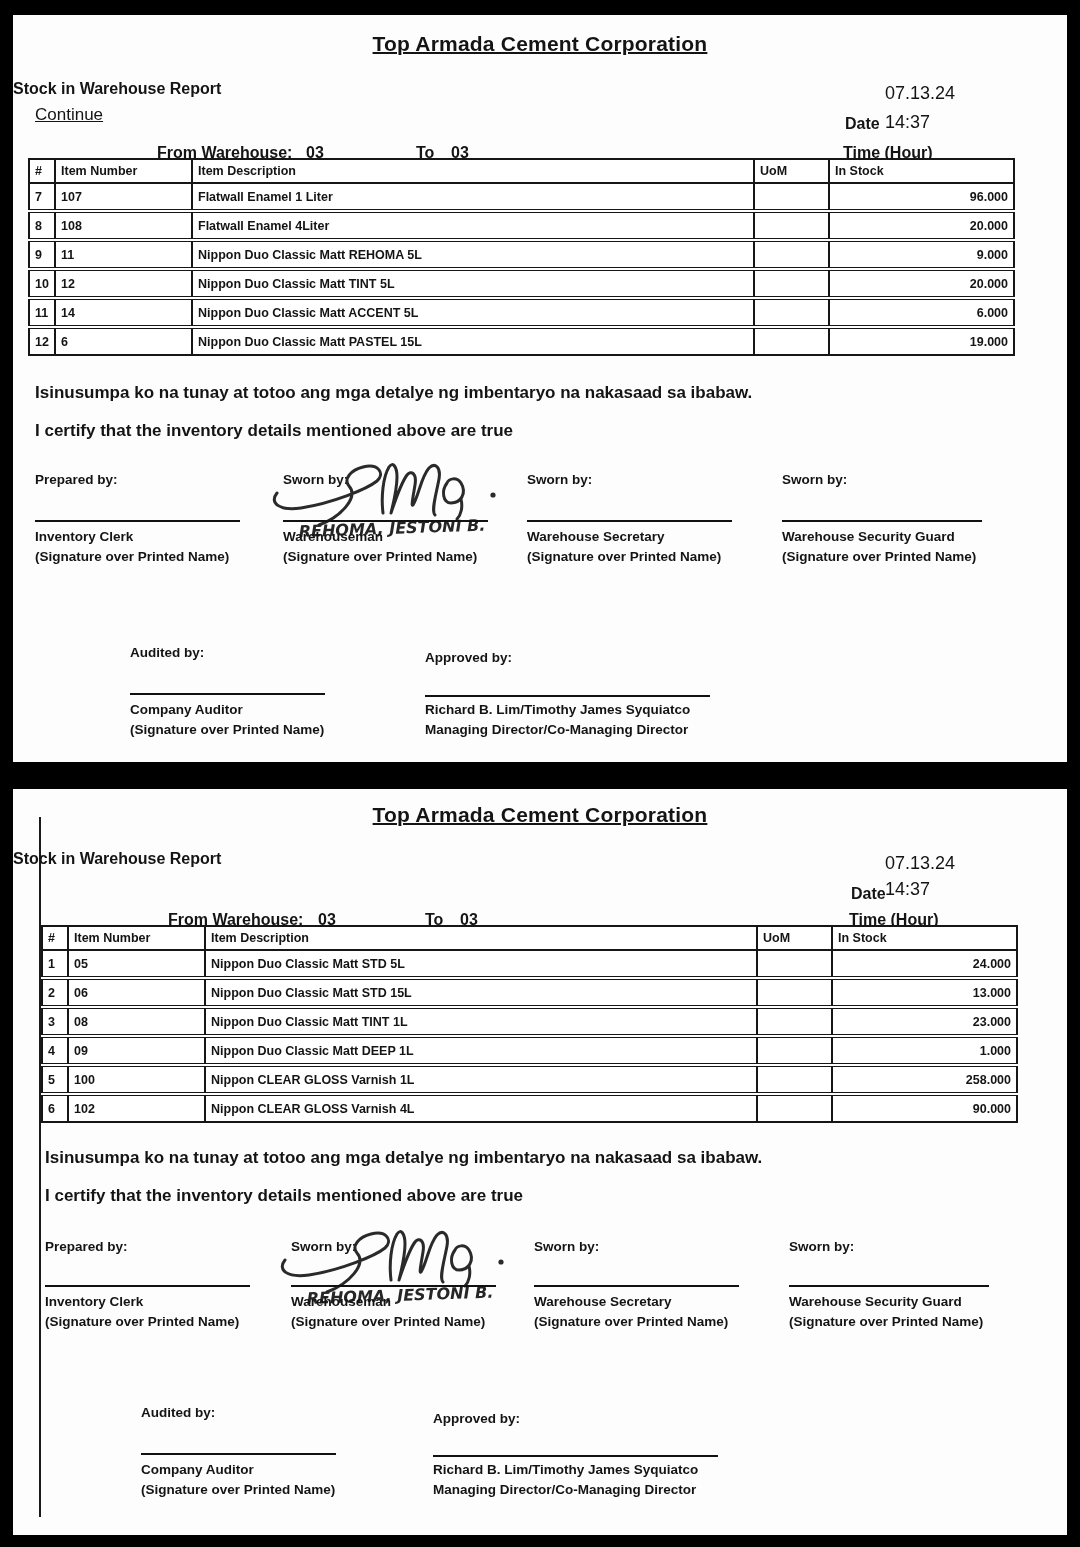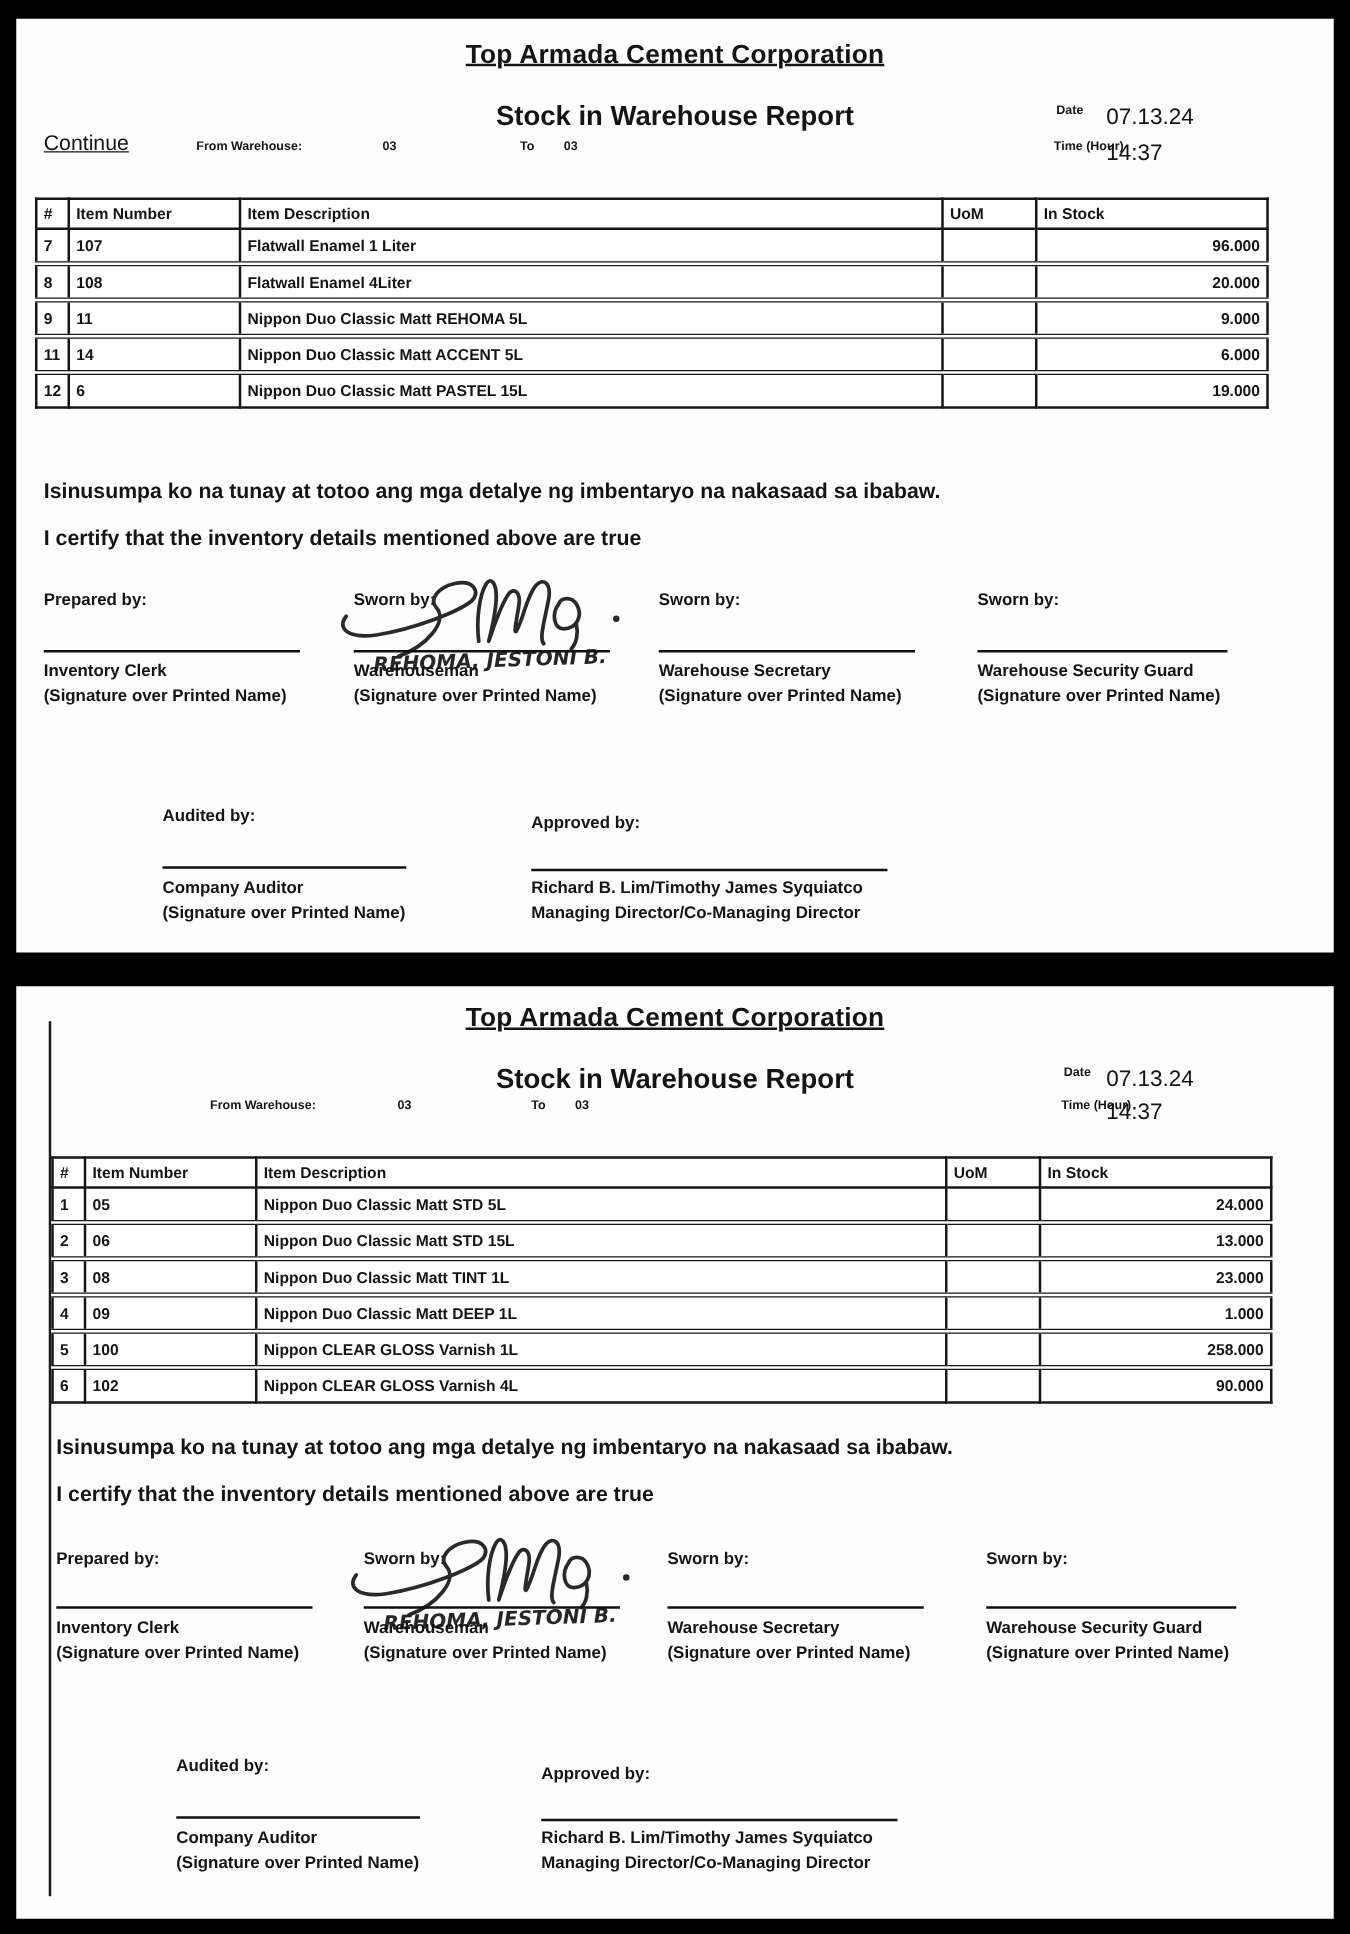--- a/index.html
+++ b/index.html
@@ -11,24 +11,24 @@
   .page { position:absolute; left:13px; width:1054px; background:#fdfdfd; }
   #page1 { top:15px;  height:747px; }
   #page2 { top:789px; height:746px; }
 
   .company {
     position:absolute; left:0; width:100%; text-align:center;
     font-size:21px; font-weight:800; letter-spacing:.2px;
     text-decoration:underline; text-decoration-thickness:2px;
   }
   .subtitle {
-    position:absolute; left:0; width:100%; text-align:center;
-    font-size:22px; font-weight:800;
+    position:absolute; left:0; width:100%; text-align:left;
+    font-size:16px; font-weight:800;
   }
-  .meta { position:absolute; font-size:10px; font-weight:bold; white-space:nowrap; }
+  .meta { position:absolute; font-size:16px; font-weight:bold; white-space:nowrap;margin-top:32px; }
   .meta-val-r { position:absolute; width:130px; text-align:left; font-size:18px; font-weight:normal; }
   .continue { position:absolute; font-size:17px; font-weight:500;text-decoration:underline; }
 
   table.stk { position:absolute; border-collapse:collapse; table-layout:fixed;
               background:#fff; font-size:12.5px; font-weight:bold; }
   .stk th, .stk td { border:2px solid #161616; padding:1px 5px; overflow:hidden;
                      white-space:nowrap; text-align:left; font-weight:bold; }
   .stk thead th { height:20px; }
   .stk tbody td { height:23px; }
   .stk tbody tr + tr td { border-top:4px double #161616; }
@@ -95,20 +95,27 @@
             <td class="num-r">20.000</td>
           </tr>
         <tr>
             <td>9</td>
             <td>11</td>
             <td>Nippon Duo Classic Matt REHOMA 5L</td>
             <td></td>
             <td class="num-r">9.000</td>
           </tr>
         <tr>
+            <td>10</td>
+            <td>12</td>
+            <td>Nippon Duo Classic Matt TINT 5L</td>
+            <td></td>
+            <td class="num-r">20.000</td>
+          </tr>
+        <tr>
             <td>11</td>
             <td>14</td>
             <td>Nippon Duo Classic Matt ACCENT 5L</td>
             <td></td>
             <td class="num-r">6.000</td>
           </tr>
         <tr>
             <td>12</td>
             <td>6</td>
             <td>Nippon Duo Classic Matt PASTEL 15L</td>

